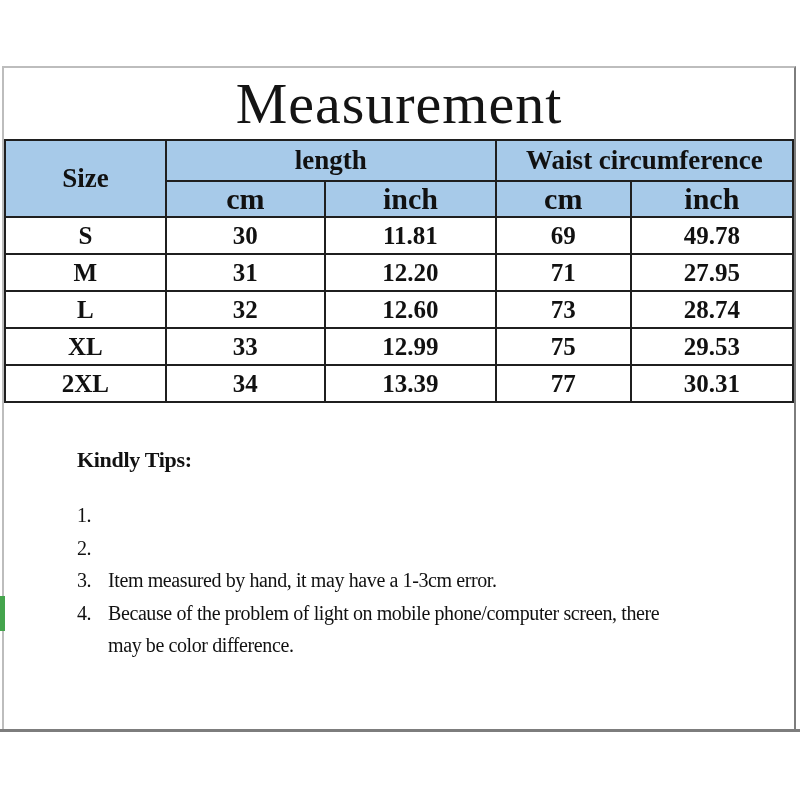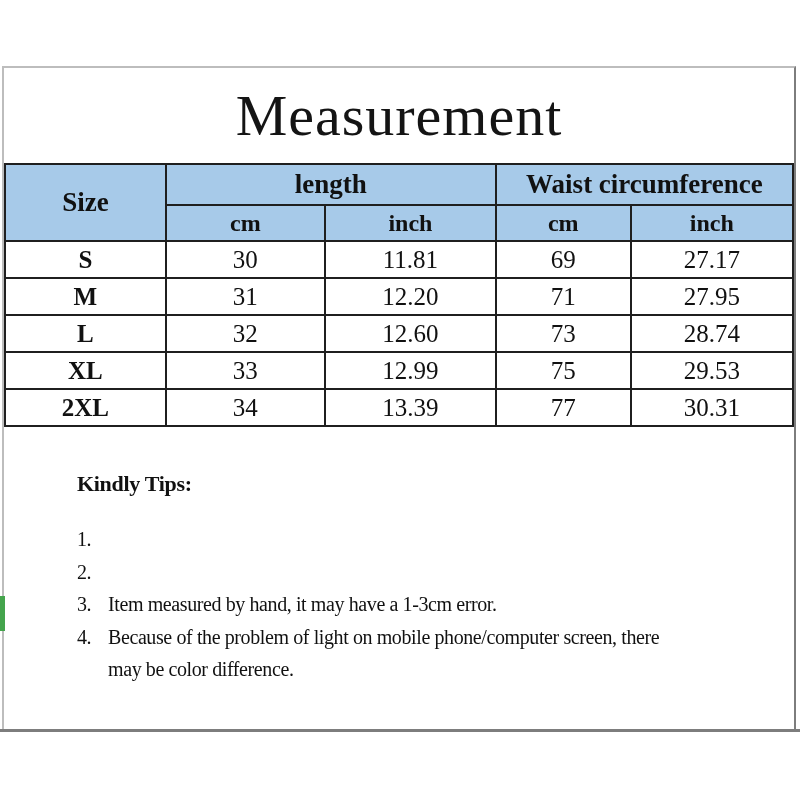--- a/index.html
+++ b/index.html
@@ -21,37 +21,37 @@
     border-left:2px solid var(--frame-border);
     border-right:2px solid var(--frame-border-dark);
     background:#fff;
   }
   .bottom-rule{
     position:absolute;left:0;top:729px;width:800px;height:3px;
     background:var(--frame-border-dark);
   }
 
   
-  .title-box{height:95px;display:flex;align-items:center;justify-content:center;}
+  .title-box{height:71px;display:flex;align-items:center;justify-content:center;}
   .title{font-size:58px;letter-spacing:1px;color:#141414;}
 
   
   table.size-table{
     width:100%;border-collapse:collapse;table-layout:fixed;
     border:2px solid var(--table-border);
   }
   table.size-table td,table.size-table th{
     border:2px solid var(--table-border);
     text-align:center;vertical-align:middle;
     font-weight:bold;
   }
   tr.group-row th{height:41px;background:var(--header-bg);font-size:27px;}
-  tr.unit-row th{height:36px;background:var(--header-bg);font-size:24px;margin-top:15px;}
+  tr.unit-row th{height:36px;background:var(--header-bg);font-size:30px;margin-top:15px;}
   th.size-head{background:var(--header-bg);font-size:27px;}
-  tr.data-row td{height:37px;font-size:25px;font-weight:normal;}
+  tr.data-row td{height:37px;font-size:25px;font-weight:bold;}
   tr.data-row td.size-cell{font-weight:bold;font-size:25px;}
 
   
   .tips{margin-top:44px;padding-left:73px;}
   .tips-heading{font-size:22px;font-weight:bold;letter-spacing:-0.3px;}
   .tips-list{margin-top:26px;}
   .tip-item{display:flex;line-height:32.5px;font-size:20px;letter-spacing:-0.4px;}
   .tip-num{width:31px;flex:0 0 31px;}
   .tip-text{max-width:556px;}
 
@@ -90,21 +90,21 @@
         <th>cm</th>
         <th>inch</th>
         <th>cm</th>
         <th>inch</th>
       </tr>
       <tr class="data-row">
         <td class="size-cell">S</td>
         <td>30</td>
         <td>11.81</td>
         <td>69</td>
-        <td>27.17</td>
+        <td>49.78</td>
       </tr>
       <tr class="data-row">
         <td class="size-cell">M</td>
         <td>31</td>
         <td>12.20</td>
         <td>71</td>
         <td>27.95</td>
       </tr>
       <tr class="data-row">
         <td class="size-cell">L</td>

